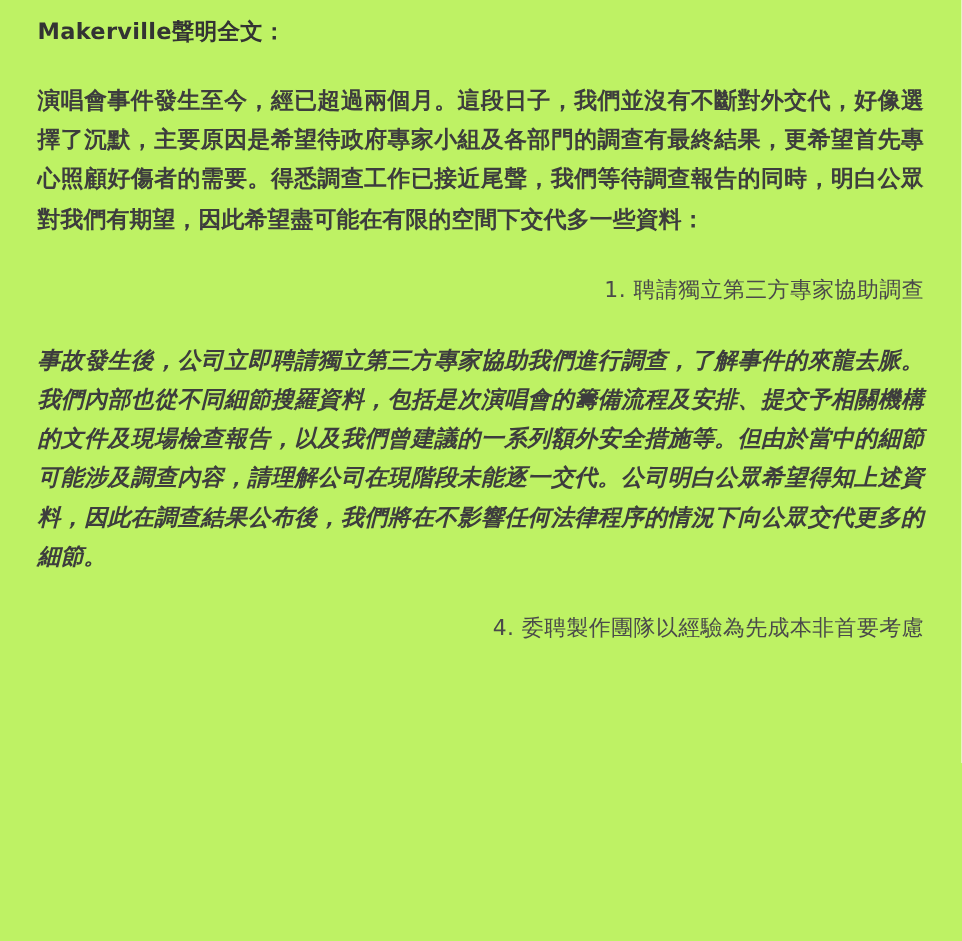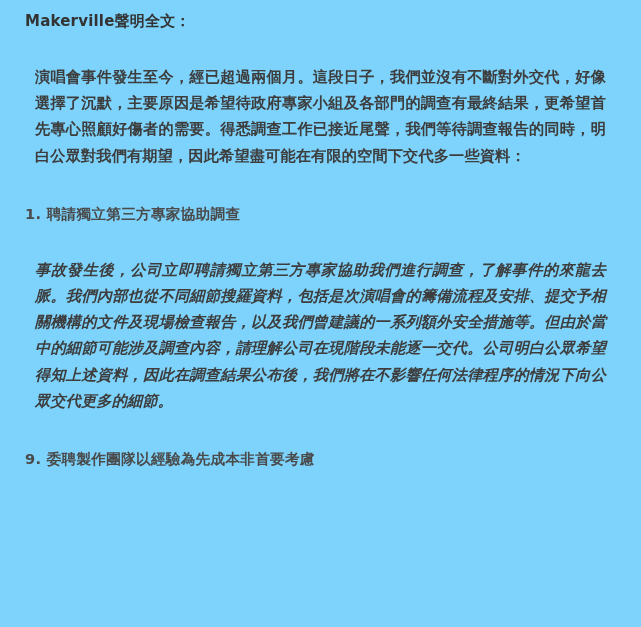--- a/index.html
+++ b/index.html
@@ -14,71 +14,72 @@
     overflow: hidden;
     font-family: "DejaVu Sans", "Liberation Sans", sans-serif;
     color: #3b3b3b;
     -webkit-font-smoothing: antialiased;
   }
 
   .page {
     box-sizing: border-box;
     width: 641px;
     height: 627px;
-    background: #7dd3fc;
+    background: #bef264;
     padding: 0 25px;
     overflow: hidden;
   }
 
   .doc-title {
     margin: 0;
     padding-top: 8px;
     font-size: 15px;
     line-height: 26px;
     font-weight: 700;
     letter-spacing: 0.2px;
     color: #333333;
   }
 
   .body-para {
-    margin: 10px;
+    margin: 0;
     padding-top: 20px;
     font-size: 15.2px;
     line-height: 26.2px;
     font-weight: 600;
     color: #3d3d3d;
     text-align: justify;
     text-justify: inter-character;
     letter-spacing: 0.15px;
   }
 
   .section-heading {
     margin: 0;
     padding-top: 22px;
     font-size: 14.6px;
     line-height: 26px;
-    font-weight: 700;
+    font-weight: 400;
     color: #4a4a4a;
     letter-spacing: 0.3px;
+    text-align: right;
   }
 
   .para-after-heading {
     padding-top: 20px;
     font-style: italic;
   }
 </style>
 </head>
 <body>
 
 <div class="page">
 
   <h1 class="doc-title">Makerville聲明全文：</h1>
 
   <p class="body-para">演唱會事件發生至今，經已超過兩個月。這段日子，我們並沒有不斷對外交代，好像選擇了沉默，主要原因是希望待政府專家小組及各部門的調查有最終結果，更希望首先專心照顧好傷者的需要。得悉調查工作已接近尾聲，我們等待調查報告的同時，明白公眾對我們有期望，因此希望盡可能在有限的空間下交代多一些資料：</p>
 
   <h2 class="section-heading">1. 聘請獨立第三方專家協助調查</h2>
 
   <p class="body-para para-after-heading">事故發生後，公司立即聘請獨立第三方專家協助我們進行調查，了解事件的來龍去脈。我們內部也從不同細節搜羅資料，包括是次演唱會的籌備流程及安排、提交予相關機構的文件及現場檢查報告，以及我們曾建議的一系列額外安全措施等。但由於當中的細節可能涉及調查內容，請理解公司在現階段未能逐一交代。公司明白公眾希望得知上述資料，因此在調查結果公布後，我們將在不影響任何法律程序的情況下向公眾交代更多的細節。</p>
 
-  <h2 class="section-heading">9. 委聘製作團隊以經驗為先成本非首要考慮</h2>
+  <h2 class="section-heading">4. 委聘製作團隊以經驗為先成本非首要考慮</h2>
 
 
 </div>
 
 </body></html>

